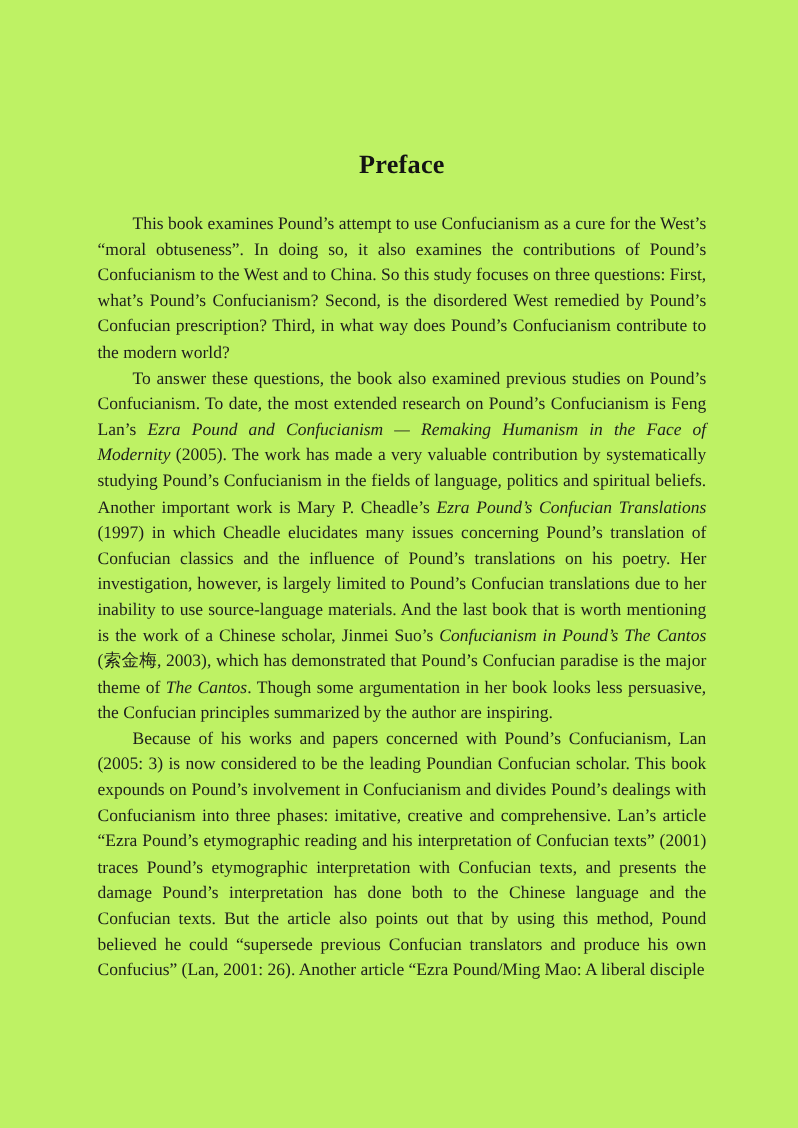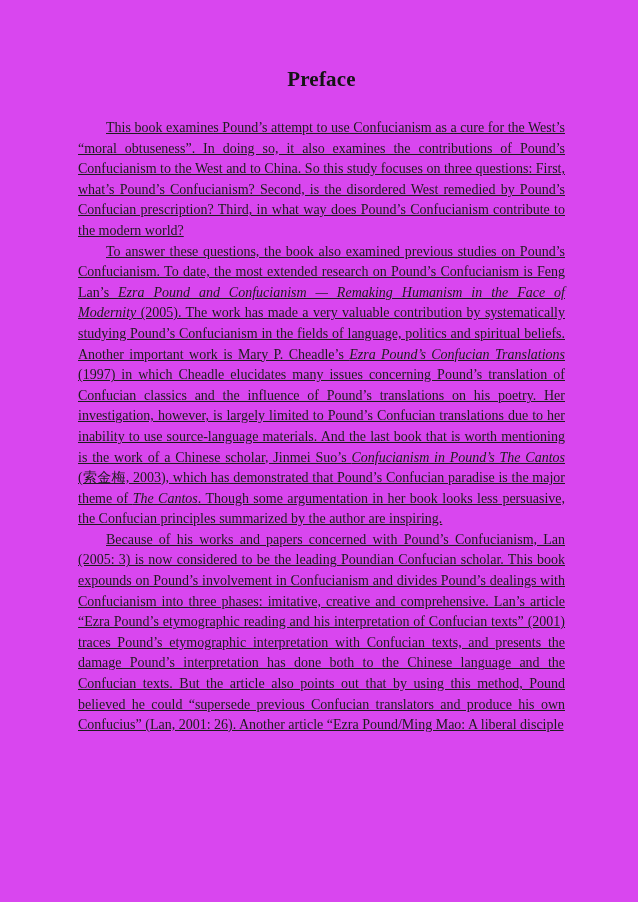--- a/index.html
+++ b/index.html
@@ -5,42 +5,41 @@
   html, body {
     margin: 0;
     padding: 0;
     background: #ffffff;
   }
   .page {
     position: relative;
     width: 638px;
     height: 902px;
     margin: 0 auto;
-    background: #d946ef;
+    background: #bef264;
     box-sizing: border-box;
-    padding: 66px 73px 0 78px;
+    padding: 118px 73px 0 78px;
     overflow: hidden;
     font-family: "Liberation Serif", "DejaVu Serif", serif;
     color: #1d1d1d;
   }
   .title {
     margin: 0 0 26px 0;
     text-align: center;
     font-size: 21px;
     font-weight: bold;
     line-height: 26px;
     letter-spacing: 0.2px;
     color: #141414;
   }
   .doc-body {
     width: 487px;
     font-size: 14px;
     line-height: 20.6px;
     text-align: justify;
-    text-decoration: underline;
   }
   .para {
     margin: 0;
     padding: 0;
     text-indent: 28px;
   }
   .para em {
     font-style: italic;
   }
 </style>

